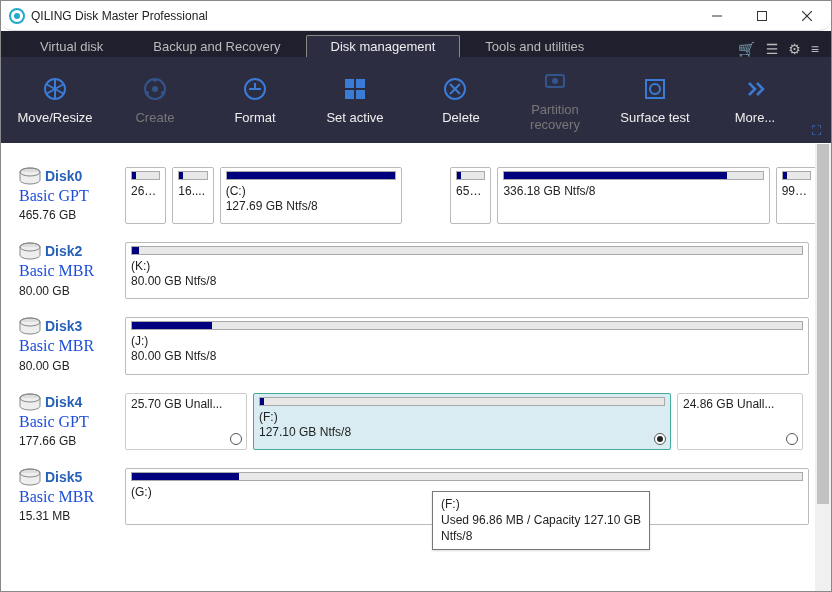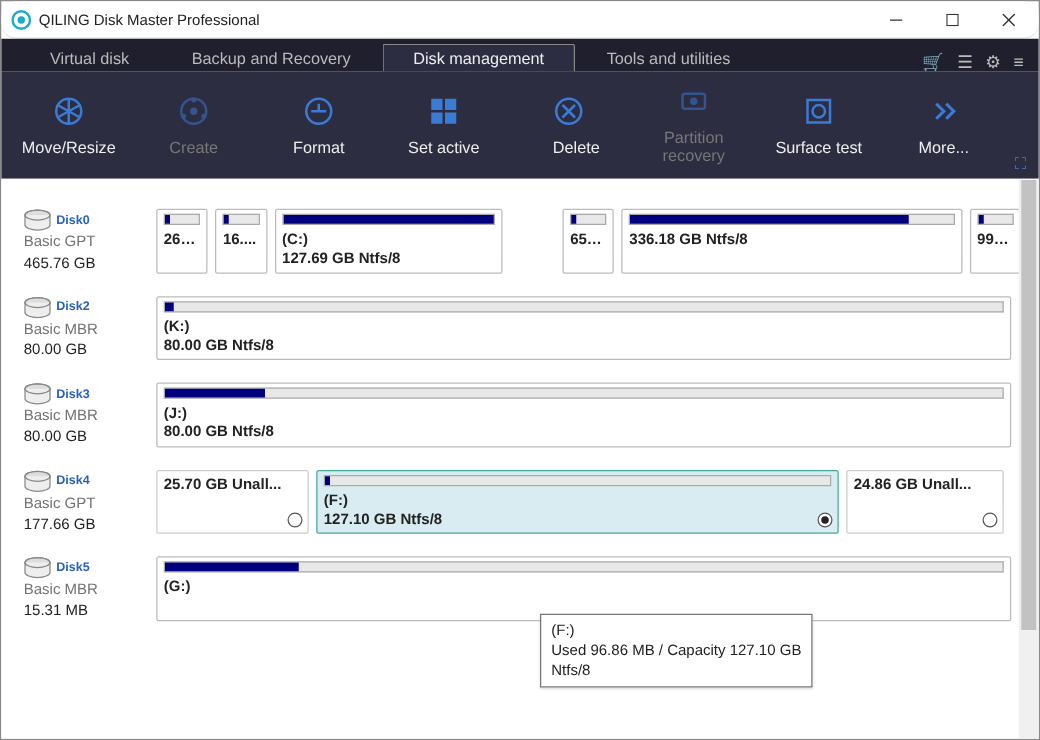--- a/index.html
+++ b/index.html
@@ -23,25 +23,25 @@
 .toolbtn.disabled .ticon { opacity:.5; }
 .toolbar .corner { margin-left:auto; align-self:flex-end; padding:4px 6px; color:#3a7bd5; font-size:13px; }
 
 .content { height:448px; overflow-y:auto; padding:10px 14px 10px 18px; background:#fff; }
 .diskrow { display:flex; gap:8px; margin:18px 0 0 0; }
 .diskrow:first-child { margin-top:14px; }
 
 .dinfo { width:98px; }
 .dinfo .disklabel { display:flex; align-items:center; gap:4px; }
 .diskicon { width:22px; height:18px; display:inline-block; }
-.dname { color:#2862b8; font-weight:bold; font-size:10px; }
-.dtype { font-size:12px; color:#737373; line-height:1.4; }
+.dname { color:#2862b8; font-weight:bold; font-size:14px; }
+.dtype { font-size:16px; color:#1d4ed8; line-height:1.4;font-family:Liberation Serif, serif; }
 .dsize { font-size:12px; color:#222; line-height:1.4; }
 
-.parts { flex:1; display:flex; gap:6px; min-width:0;font-weight:bold; }
+.parts { flex:1; display:flex; gap:6px; min-width:0; }
 .part { border:1px solid #bbb; border-radius:2px; padding:3px 5px 4px 5px; display:flex; flex-direction:column; position:relative; overflow:hidden; background:#fff; }
 .part.unalloc { border-color:#ccc; }
 .part.selected { border-color:#4a9; background:#d8ecf2; }
 .part .bar { height:9px; background:#e8e8e8; border:1px solid #aaa; position:relative; margin-bottom:4px; }
 .part .bar .fill { height:100%; background:#00007f; position:absolute; left:0; top:0; }
 .part .plabel { font-size:12px; color:#222; line-height:1.25; white-space:nowrap; overflow:hidden; text-overflow:ellipsis; }
 .part .psub { font-size:12px; color:#222; white-space:nowrap; overflow:hidden; text-overflow:ellipsis; }
 .part .radio { position:absolute; right:4px; bottom:4px; width:12px; height:12px; border:1px solid #555; border-radius:50%; background:#fff; }
 .part .radio.on::after { content:''; width:6px; height:6px; background:#222; border-radius:50%; position:absolute; left:2px; top:2px; }
 

